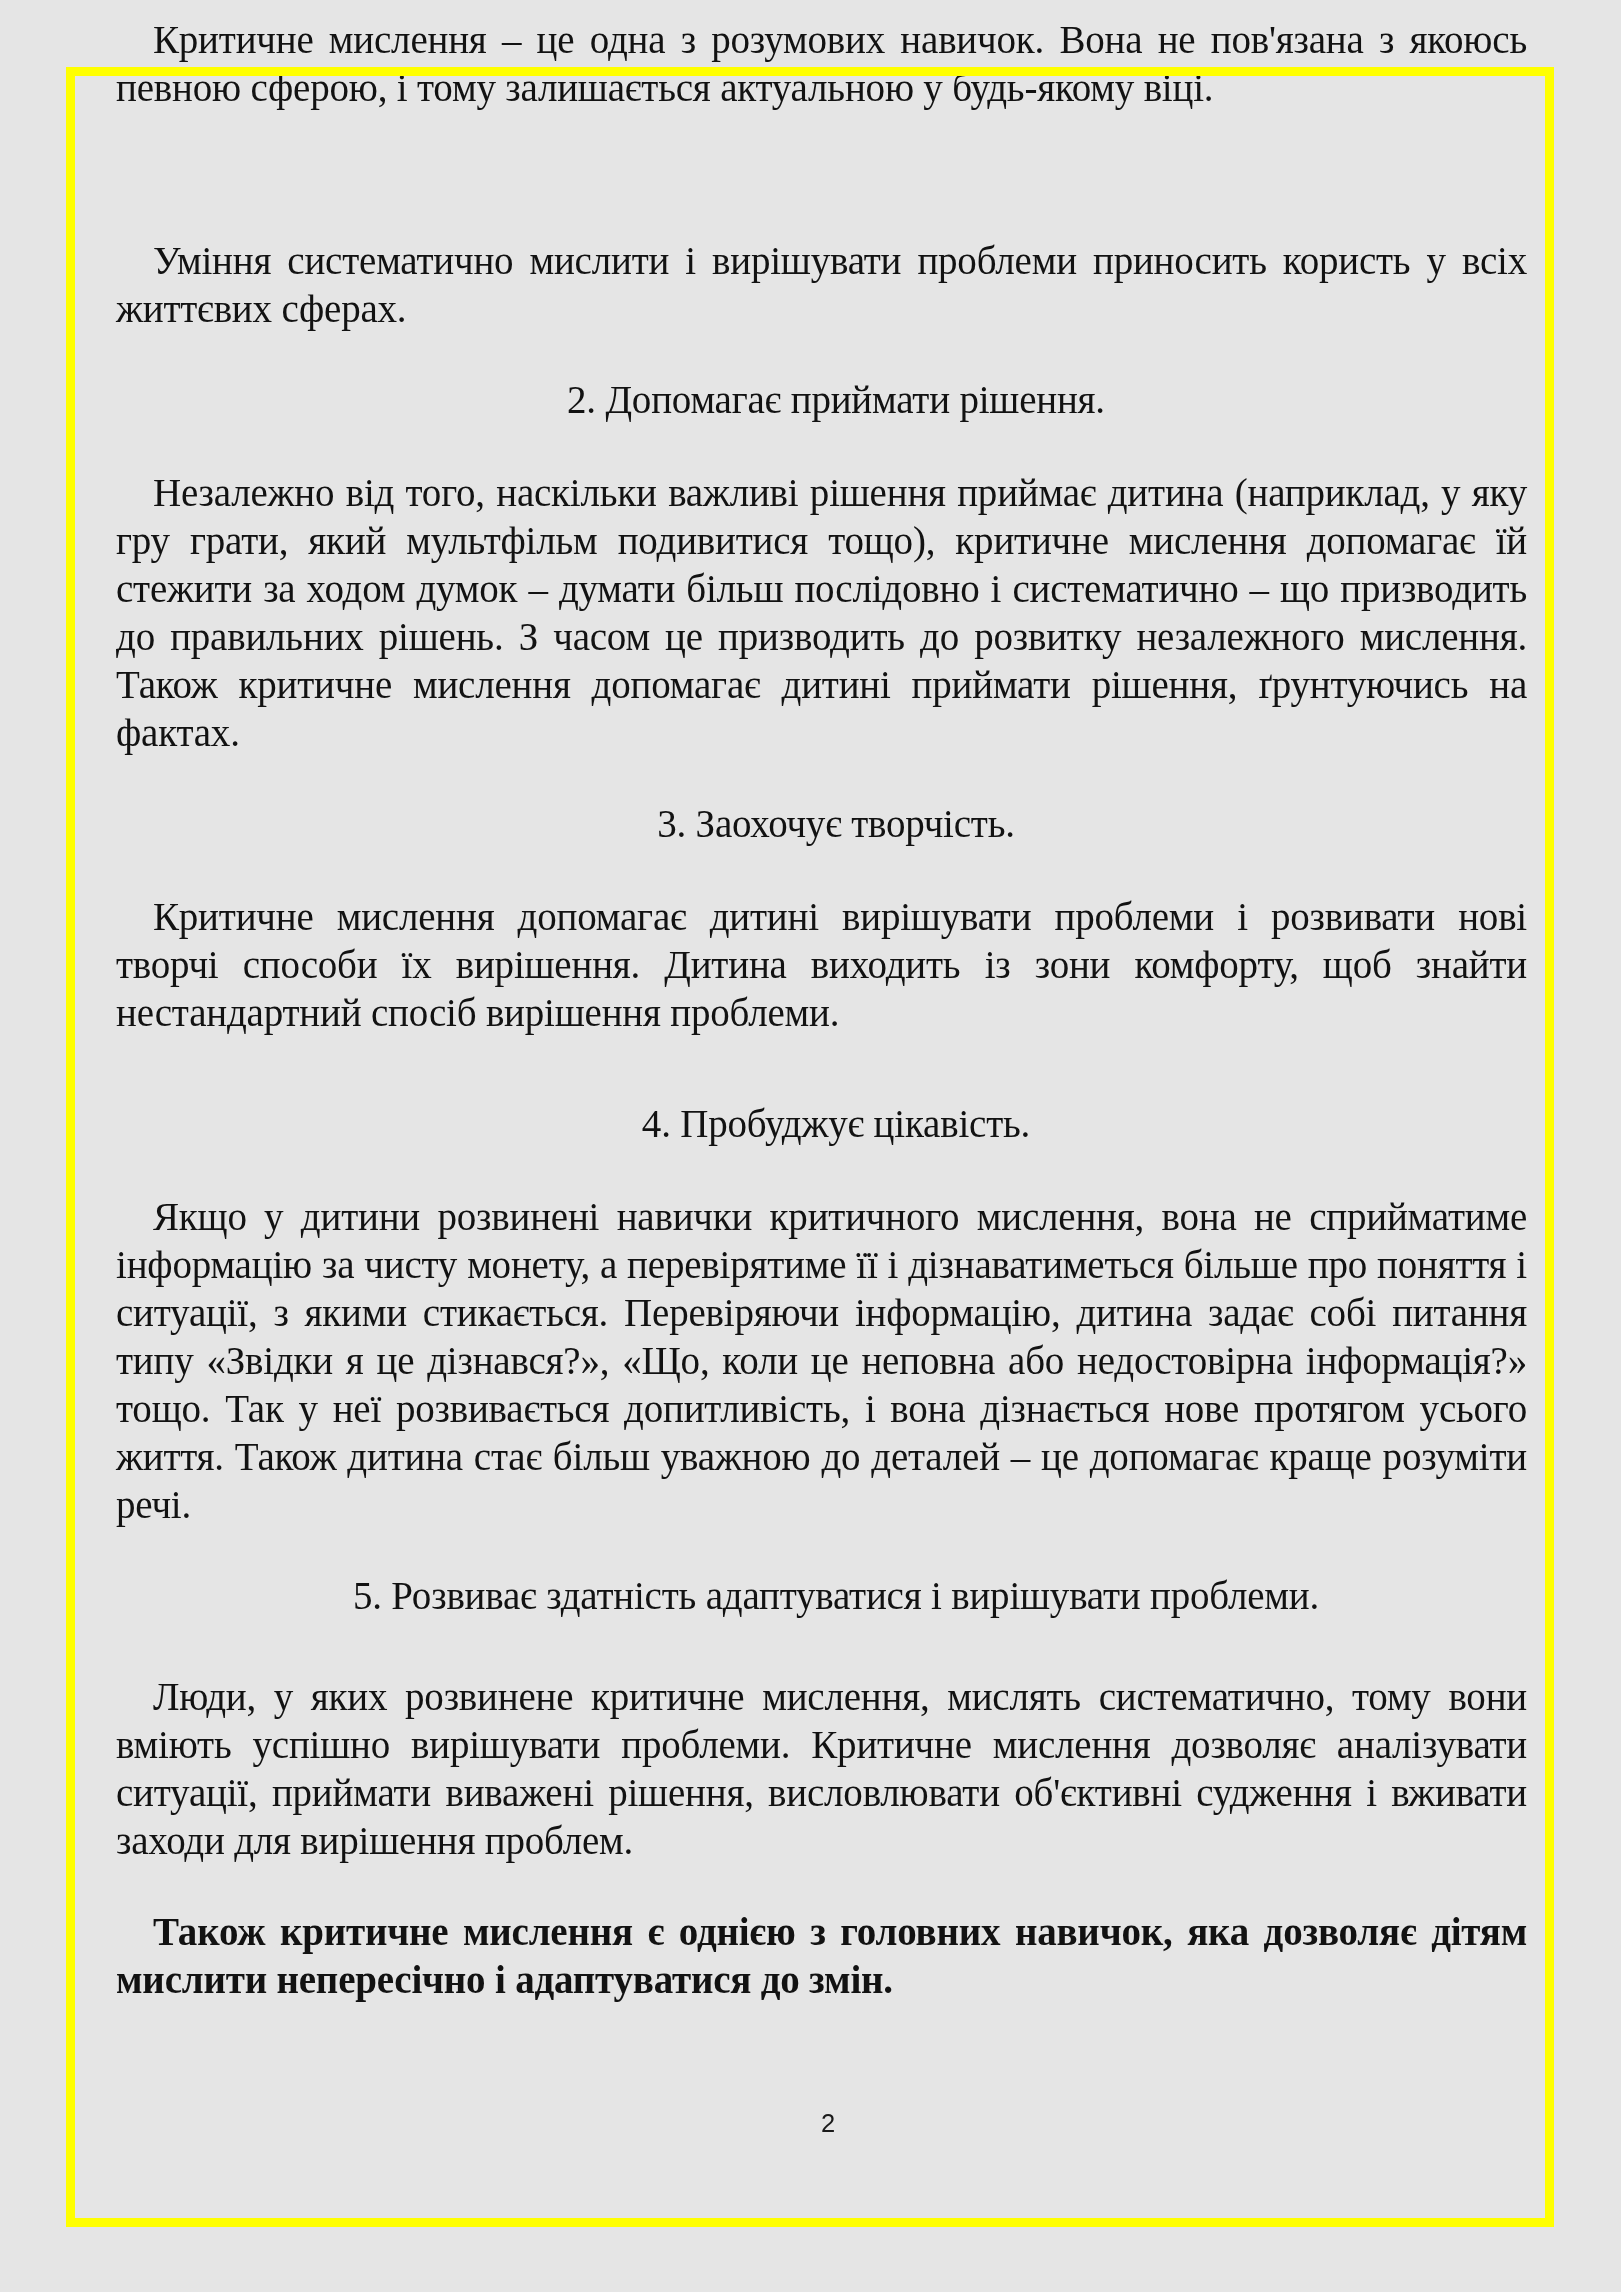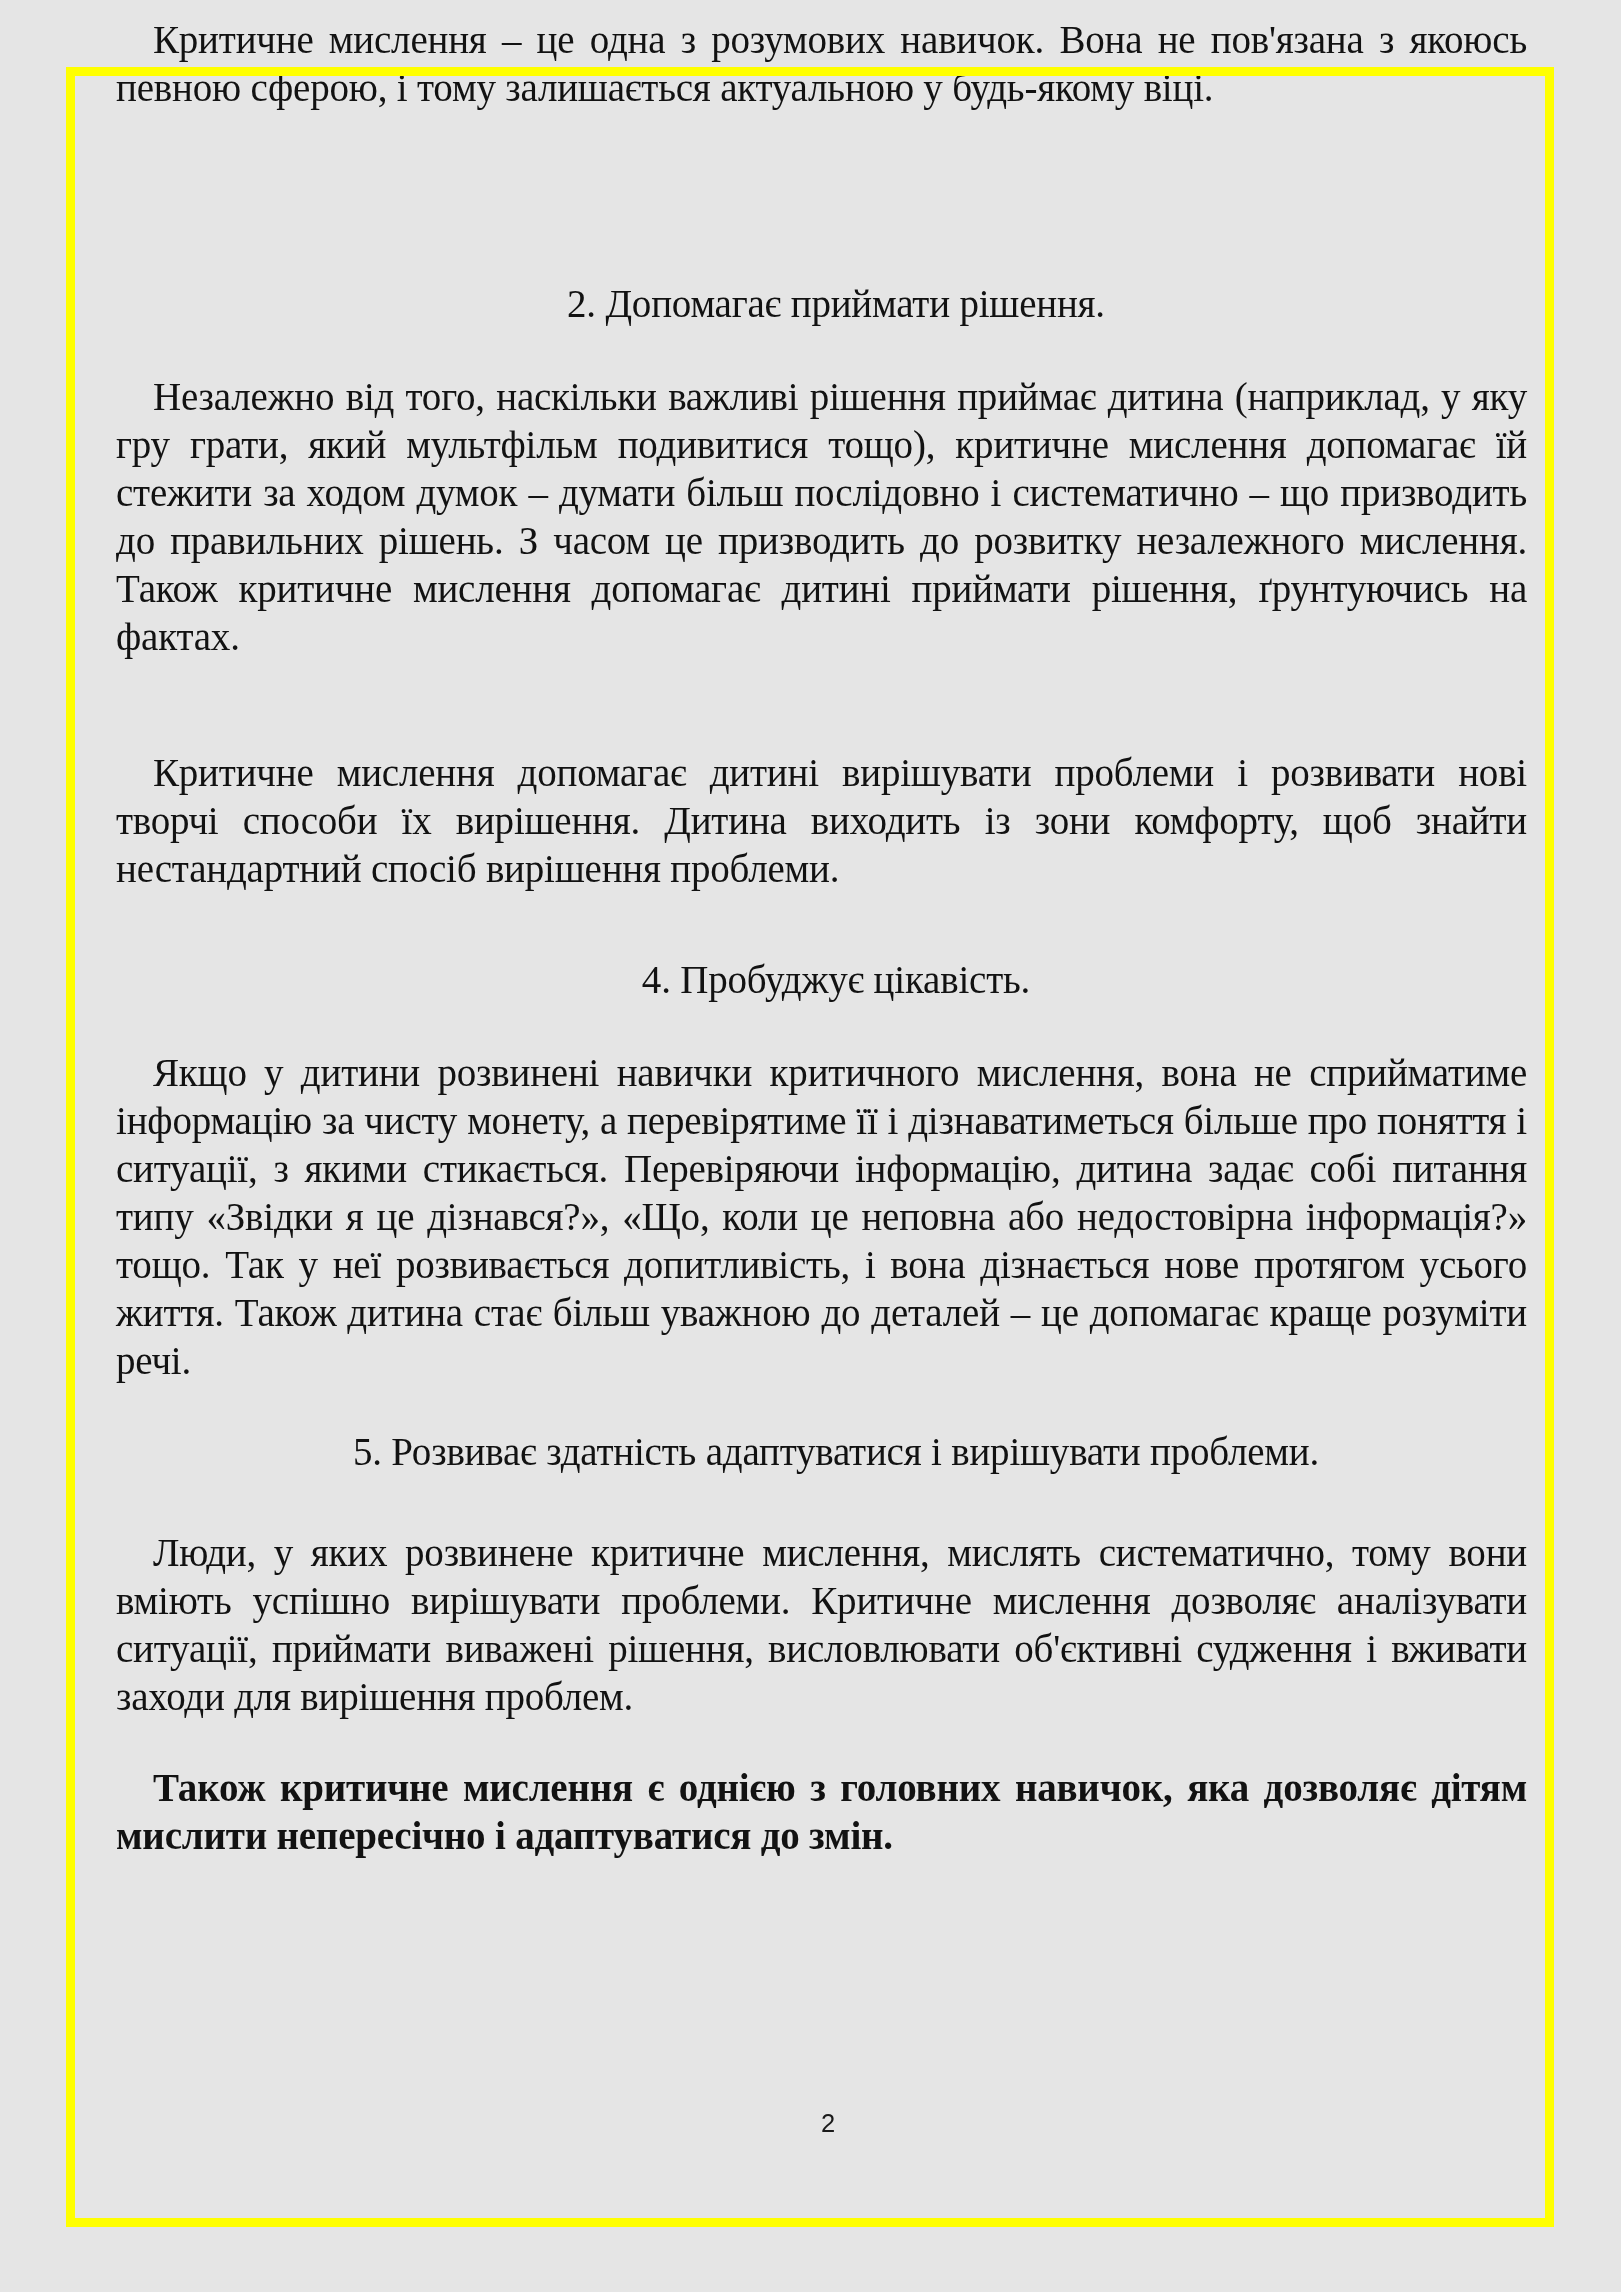--- a/index.html
+++ b/index.html
@@ -100,31 +100,33 @@
 <div id="page" style="background: #e5e5e5;">
 
   <div id="frame" style="border-color: rgb(255, 255, 0);"></div>
 
   <div id="opening">
     <p class="para indent" style="color: rgb(18, 18, 18);">Критичне мислення – це одна з розумових навичок. Вона не пов'язана з якоюсь певною сферою, і тому залишається актуальною у будь-якому віці.</p>
   </div>
 
   <div id="content" style="top:237px;">
 
+    <p class="para indent" style="color: rgb(18, 18, 18);">Уміння систематично мислити і вирішувати проблеми приносить користь у всіх життєвих сферах.</p>
 
     <div class="gap-small"></div>
 
     <p class="para heading" style="color: rgb(18, 18, 18);">2. Допомагає приймати рішення.</p>
 
     <div class="gap-med"></div>
 
     <p class="para indent" style="color: rgb(18, 18, 18);">Незалежно від того, наскільки важливі рішення приймає дитина (наприклад, у яку гру грати, який мультфільм подивитися тощо), критичне мислення допомагає їй стежити за ходом думок – думати більш послідовно і систематично – що призводить до правильних рішень. З часом це призводить до розвитку незалежного мислення. Також критичне мислення допомагає дитині приймати рішення, ґрунтуючись на фактах.</p>
 
     <div class="gap-small"></div>
 
+    <p class="para heading" style="color: rgb(18, 18, 18);">3. Заохочує творчість.</p>
 
     <div class="gap-med"></div>
 
     <p class="para indent" style="color: rgb(18, 18, 18);">Критичне мислення допомагає дитині вирішувати проблеми і розвивати нові творчі способи їх вирішення. Дитина виходить із зони комфорту, щоб знайти нестандартний спосіб вирішення проблеми.</p>
 
     <div class="gap-small"></div>
 
     <p class="para heading" style="color: rgb(18, 18, 18); margin-top: 20px;">4. Пробуджує цікавість.</p>
 
     <div class="gap-med"></div>

